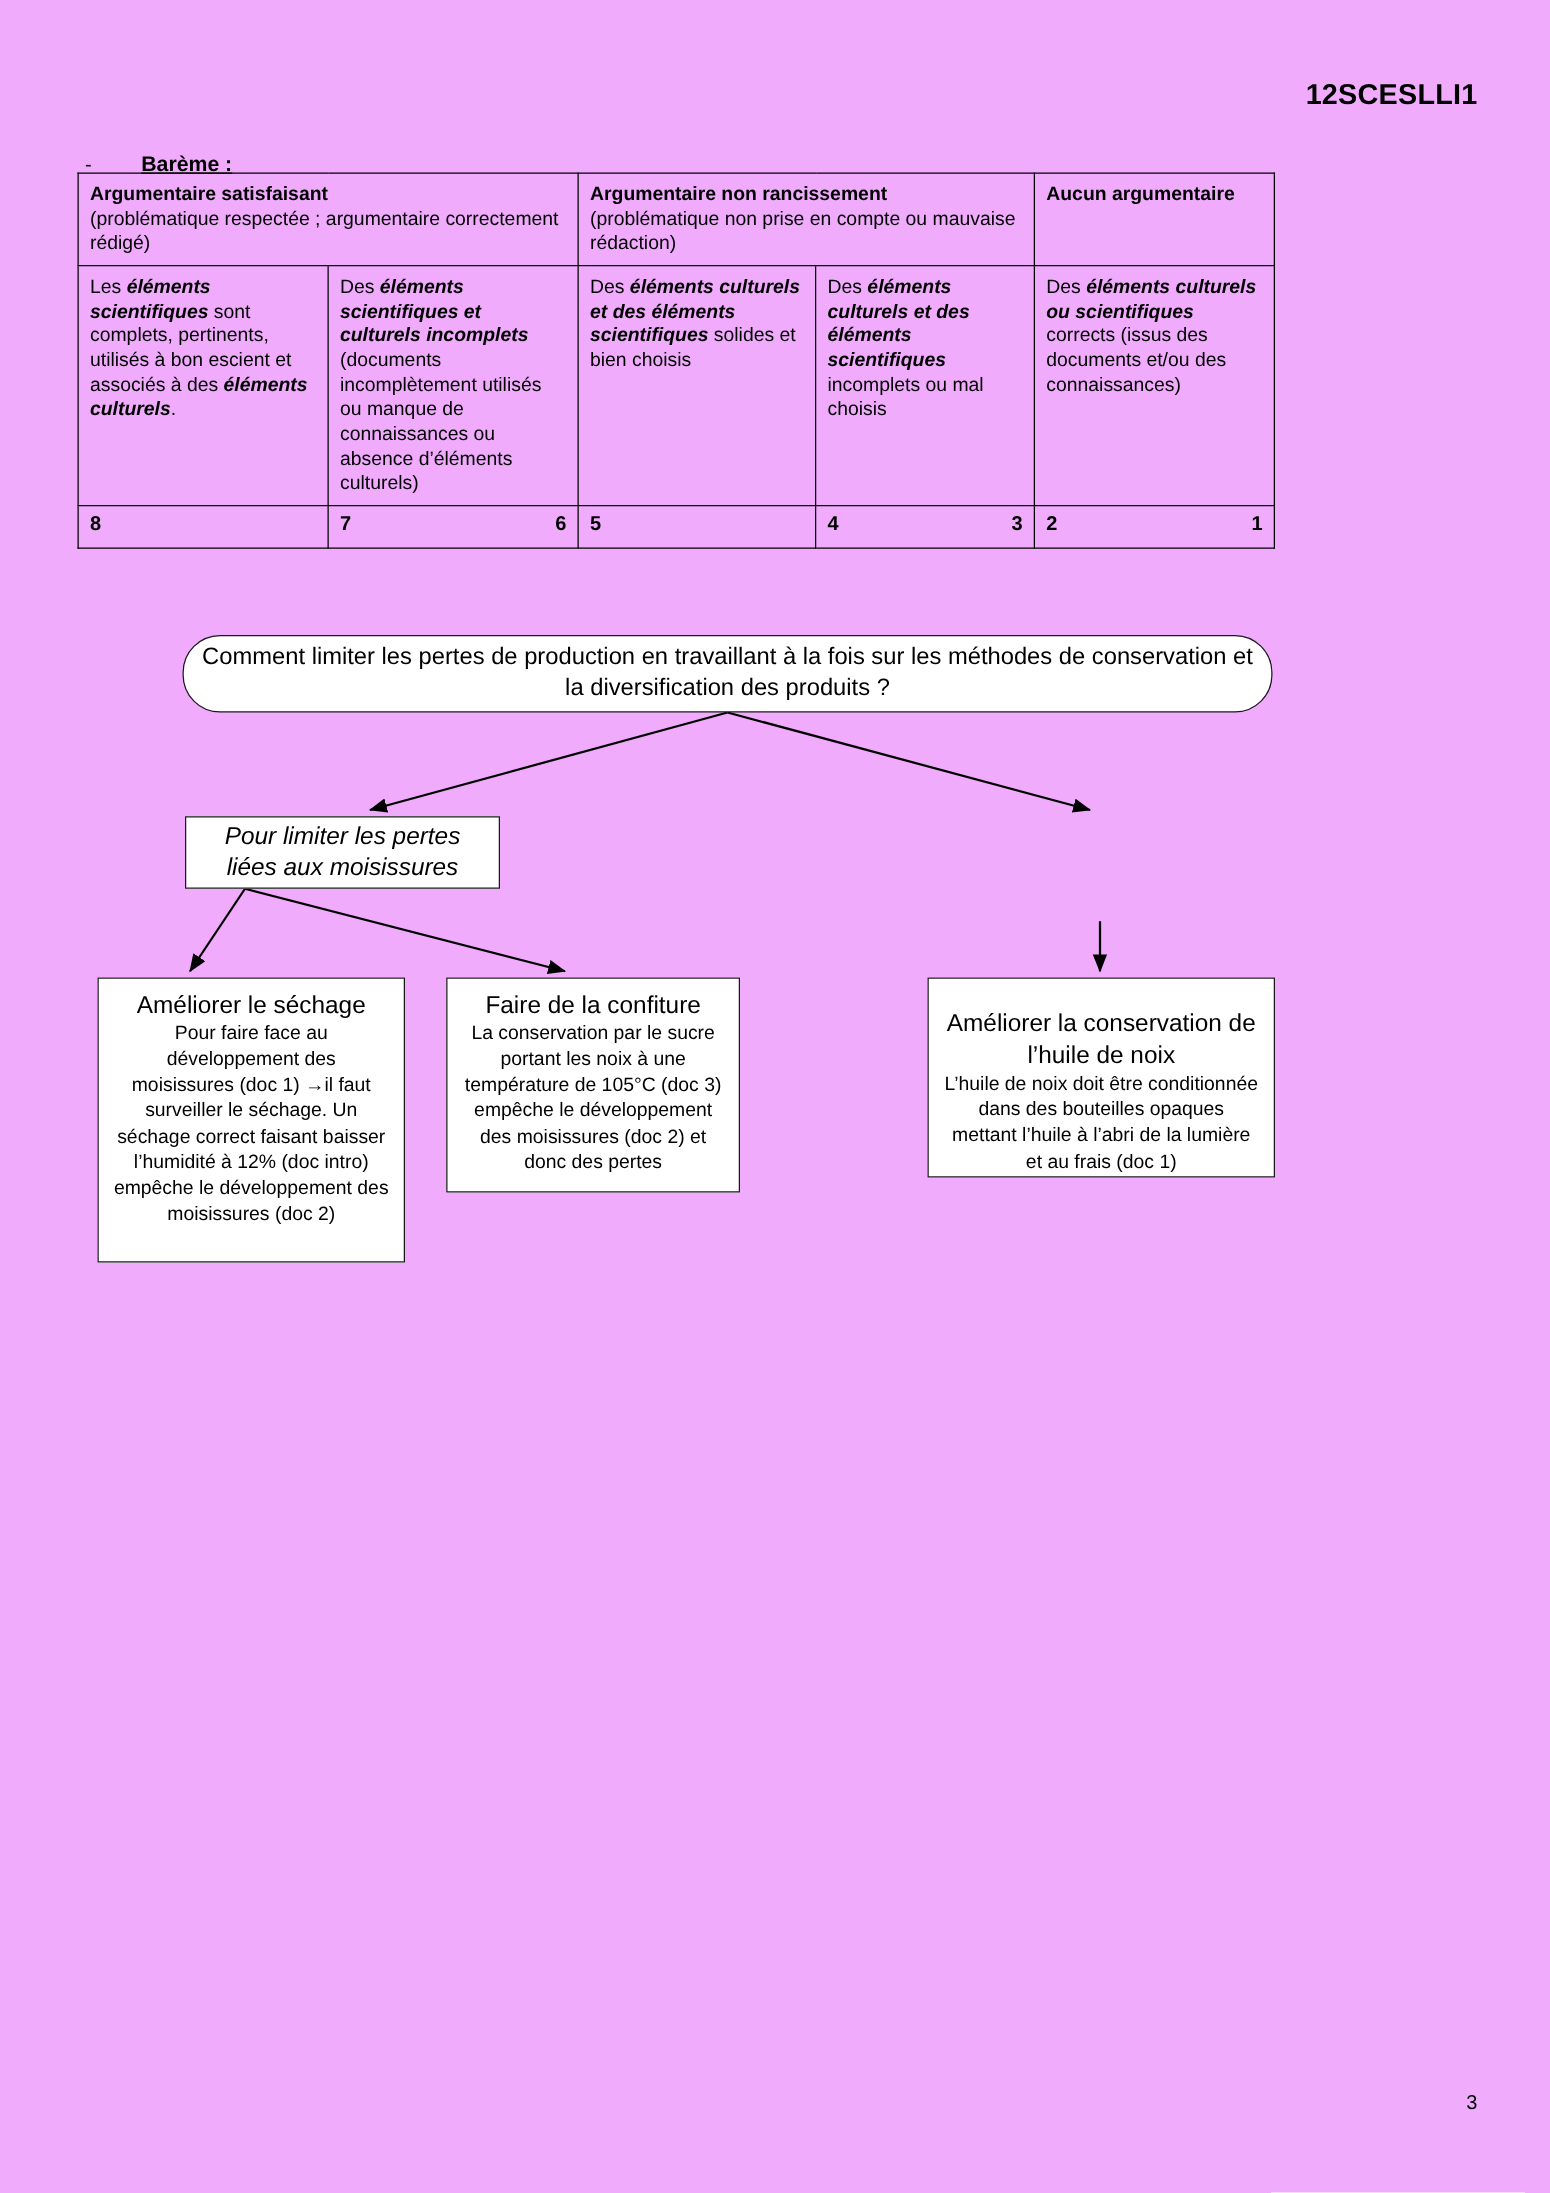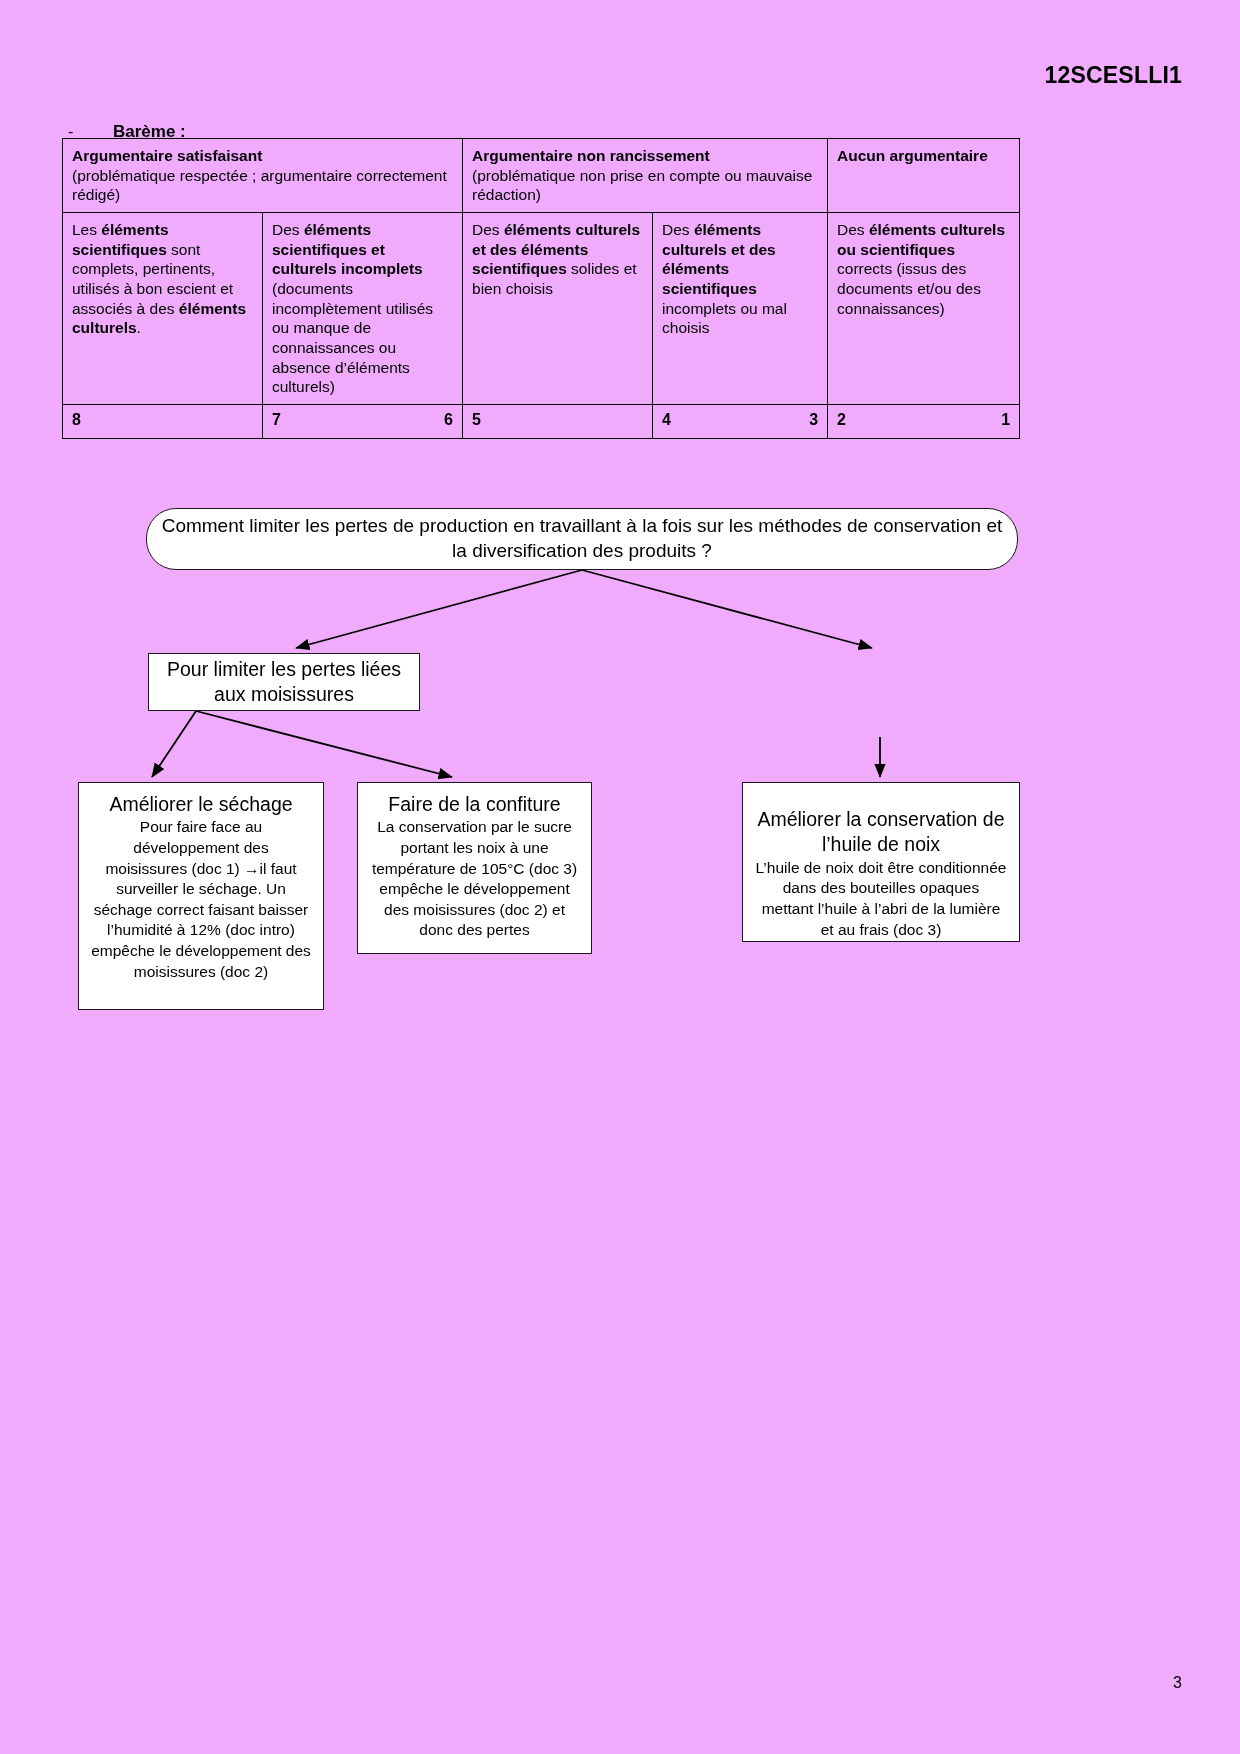--- a/index.html
+++ b/index.html
@@ -66,21 +66,21 @@
     font-size: 15.5px;
     line-height: 1.27;
   }
   .rubric .hdr {
     font-size: 15.5px;
   }
   .rubric .hdr b {
     font-size: 15.5px;
   }
   .cell-body { font-size: 15.5px; line-height: 1.3; }
-  .cell-body b { font-weight: bold; }
+  .cell-body b { font-weight: bold; font-style: italic; }
 
   .score-row td {
     padding: 5px 9px 6px 9px;
     height: 22px;
     font-weight: bold;
     font-size: 16px;
   }
   .score-pair {
     display: flex;
     justify-content: space-between;
@@ -132,25 +132,26 @@
     display: flex;
     align-items: center;
     justify-content: center;
     border-radius: 30px;
   }
   #node-root .title { font-size: 19px; }
 
   #node-mid-left {
     left: 148px;
     top: 163px;
-    width: 272px;
+    width: 252px;
     height: 58px;
     display: flex;
     align-items: center;
     justify-content: center;
+    font-style: italic;
   }
   #node-mid-right {
     left: 738px;
     top: 163px;
     width: 282px;
     height: 84px;
     display: flex;
     align-items: center;
     justify-content: center;
   }
@@ -301,19 +302,19 @@
       <span class="detail">Pour faire face au développement des moisissures (doc 1) →il faut surveiller le séchage. Un séchage correct faisant baisser l’humidité à 12% (doc intro) empêche le développement des moisissures (doc 2)</span>
     </div>
 
     <div class="node" id="node-leaf-jam">
       <span class="title">Faire de la confiture</span>
       <span class="detail">La conservation par le sucre portant les noix à une température de 105°C (doc 3) empêche le développement des moisissures (doc 2) et donc des pertes</span>
     </div>
 
     <div class="node" id="node-leaf-oil">
       <span class="title">Améliorer la conservation de l’huile de noix</span>
-      <span class="detail">L’huile de noix doit être conditionnée dans des bouteilles opaques mettant l’huile à l’abri de la lumière et au frais (doc 3)</span>
+      <span class="detail">L’huile de noix doit être conditionnée dans des bouteilles opaques mettant l’huile à l’abri de la lumière et au frais (doc 1)</span>
     </div>
   </div>
 
   <div class="page-number">3</div>
 
 </div>
 
 </body></html>

